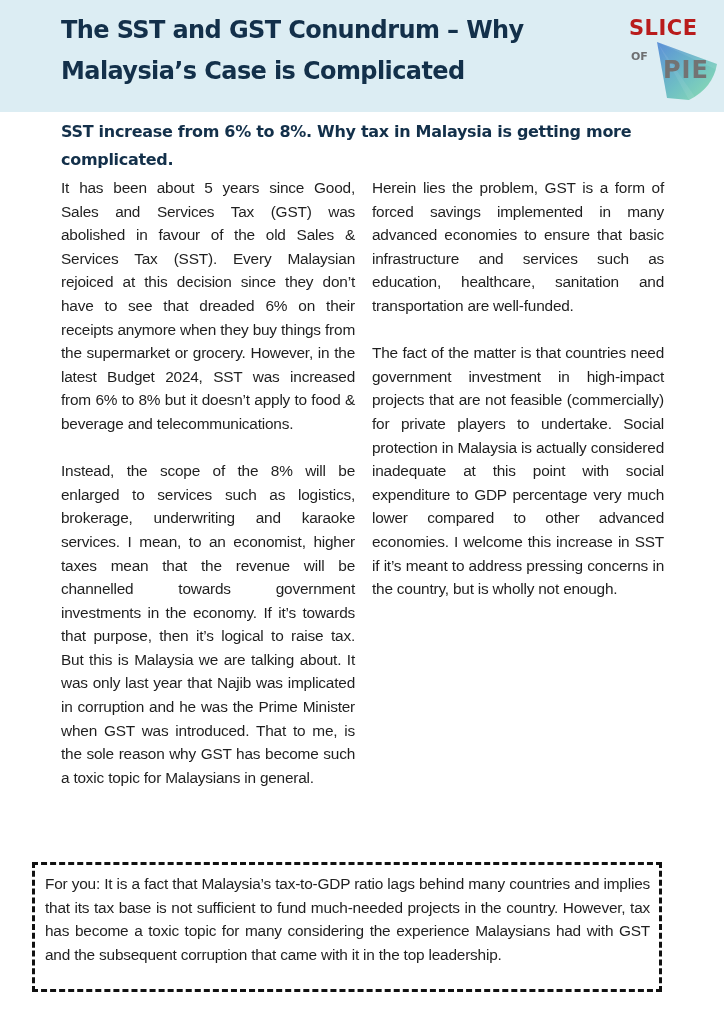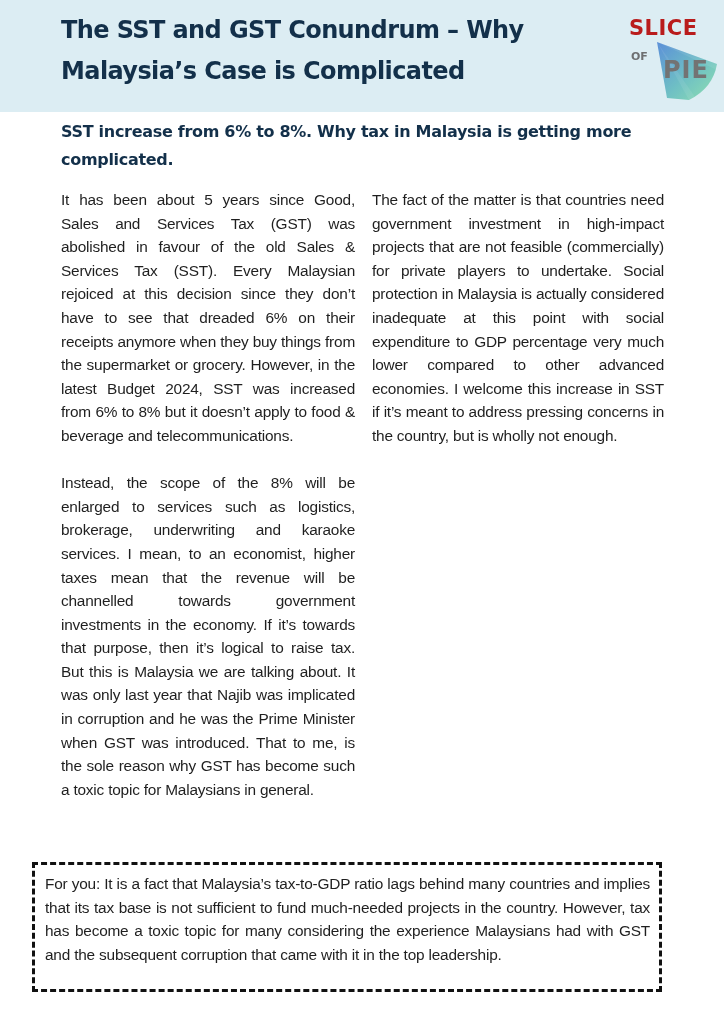--- a/index.html
+++ b/index.html
@@ -33,21 +33,21 @@
       font-size: 24px; color: #737373; letter-spacing: 1px;
     }
 
     .subtitle {
       position: absolute; left: 61px; top: 118px; width: 620px;
       font-family: "DejaVu Sans", sans-serif; font-weight: bold;
       font-size: 16px; line-height: 28px; color: #13304a; letter-spacing: -0.3px;
     }
 
     .col {
-      position: absolute; top: 188px; width: 294px;
+      position: absolute; top: 176px; width: 294px;
       font-family: "Liberation Sans", sans-serif;
       font-size: 15.4px; line-height: 23.6px; color: #1f1f1f;
       text-align: justify; letter-spacing: -0.2px;
     }
     .col-left { left: 61px; }
     .col-right { left: 372px; width: 292px; }
     .col p { margin-bottom: 23.6px; }
     .col p:last-child { margin-bottom: 16px; }
 
     .callout {
@@ -84,18 +84,19 @@
 </div>
 
 <h2 class="subtitle">SST increase from 6% to 8%. Why tax in Malaysia is getting more complicated.</h2>
 
 <div class="col col-left">
   <p>It has been about 5 years since Good, Sales and Services Tax (GST) was abolished in favour of the old Sales &amp; Services Tax (SST). Every Malaysian rejoiced at this decision since they don’t have to see that dreaded 6% on their receipts anymore when they buy things from the supermarket or grocery. However, in the latest Budget 2024, SST was increased from 6% to 8% but it doesn’t apply to food &amp; beverage and telecommunications.</p>
   <p>Instead, the scope of the 8% will be enlarged to services such as logistics, brokerage, underwriting and karaoke services. I mean, to an economist, higher taxes mean that the revenue will be channelled towards government investments in the economy. If it’s towards that purpose, then it’s logical to raise tax. But this is Malaysia we are talking about. It was only last year that Najib was implicated in corruption and he was the Prime Minister when GST was introduced. That to me, is the sole reason why GST has become such a toxic topic for Malaysians in general.</p>
 </div>
 
 <div class="col col-right">
+  <p>Herein lies the problem, GST is a form of forced savings implemented in many advanced economies to ensure that basic infrastructure and services such as education, healthcare, sanitation and transportation are well-funded.</p>
   <p>The fact of the matter is that countries need government investment in high-impact projects that are not feasible (commercially) for private players to undertake. Social protection in Malaysia is actually considered inadequate at this point with social expenditure to GDP percentage very much lower compared to other advanced economies. I welcome this increase in SST if it’s meant to address pressing concerns in the country, but is wholly not enough.</p>
 </div>
 
 <div class="callout">
   <p>For you: It is a fact that Malaysia’s tax-to-GDP ratio lags behind many countries and implies that its tax base is not sufficient to fund much-needed projects in the country. However, tax has become a toxic topic for many considering the experience Malaysians had with GST and the subsequent corruption that came with it in the top leadership.</p>
 </div>
 
 </body></html>

